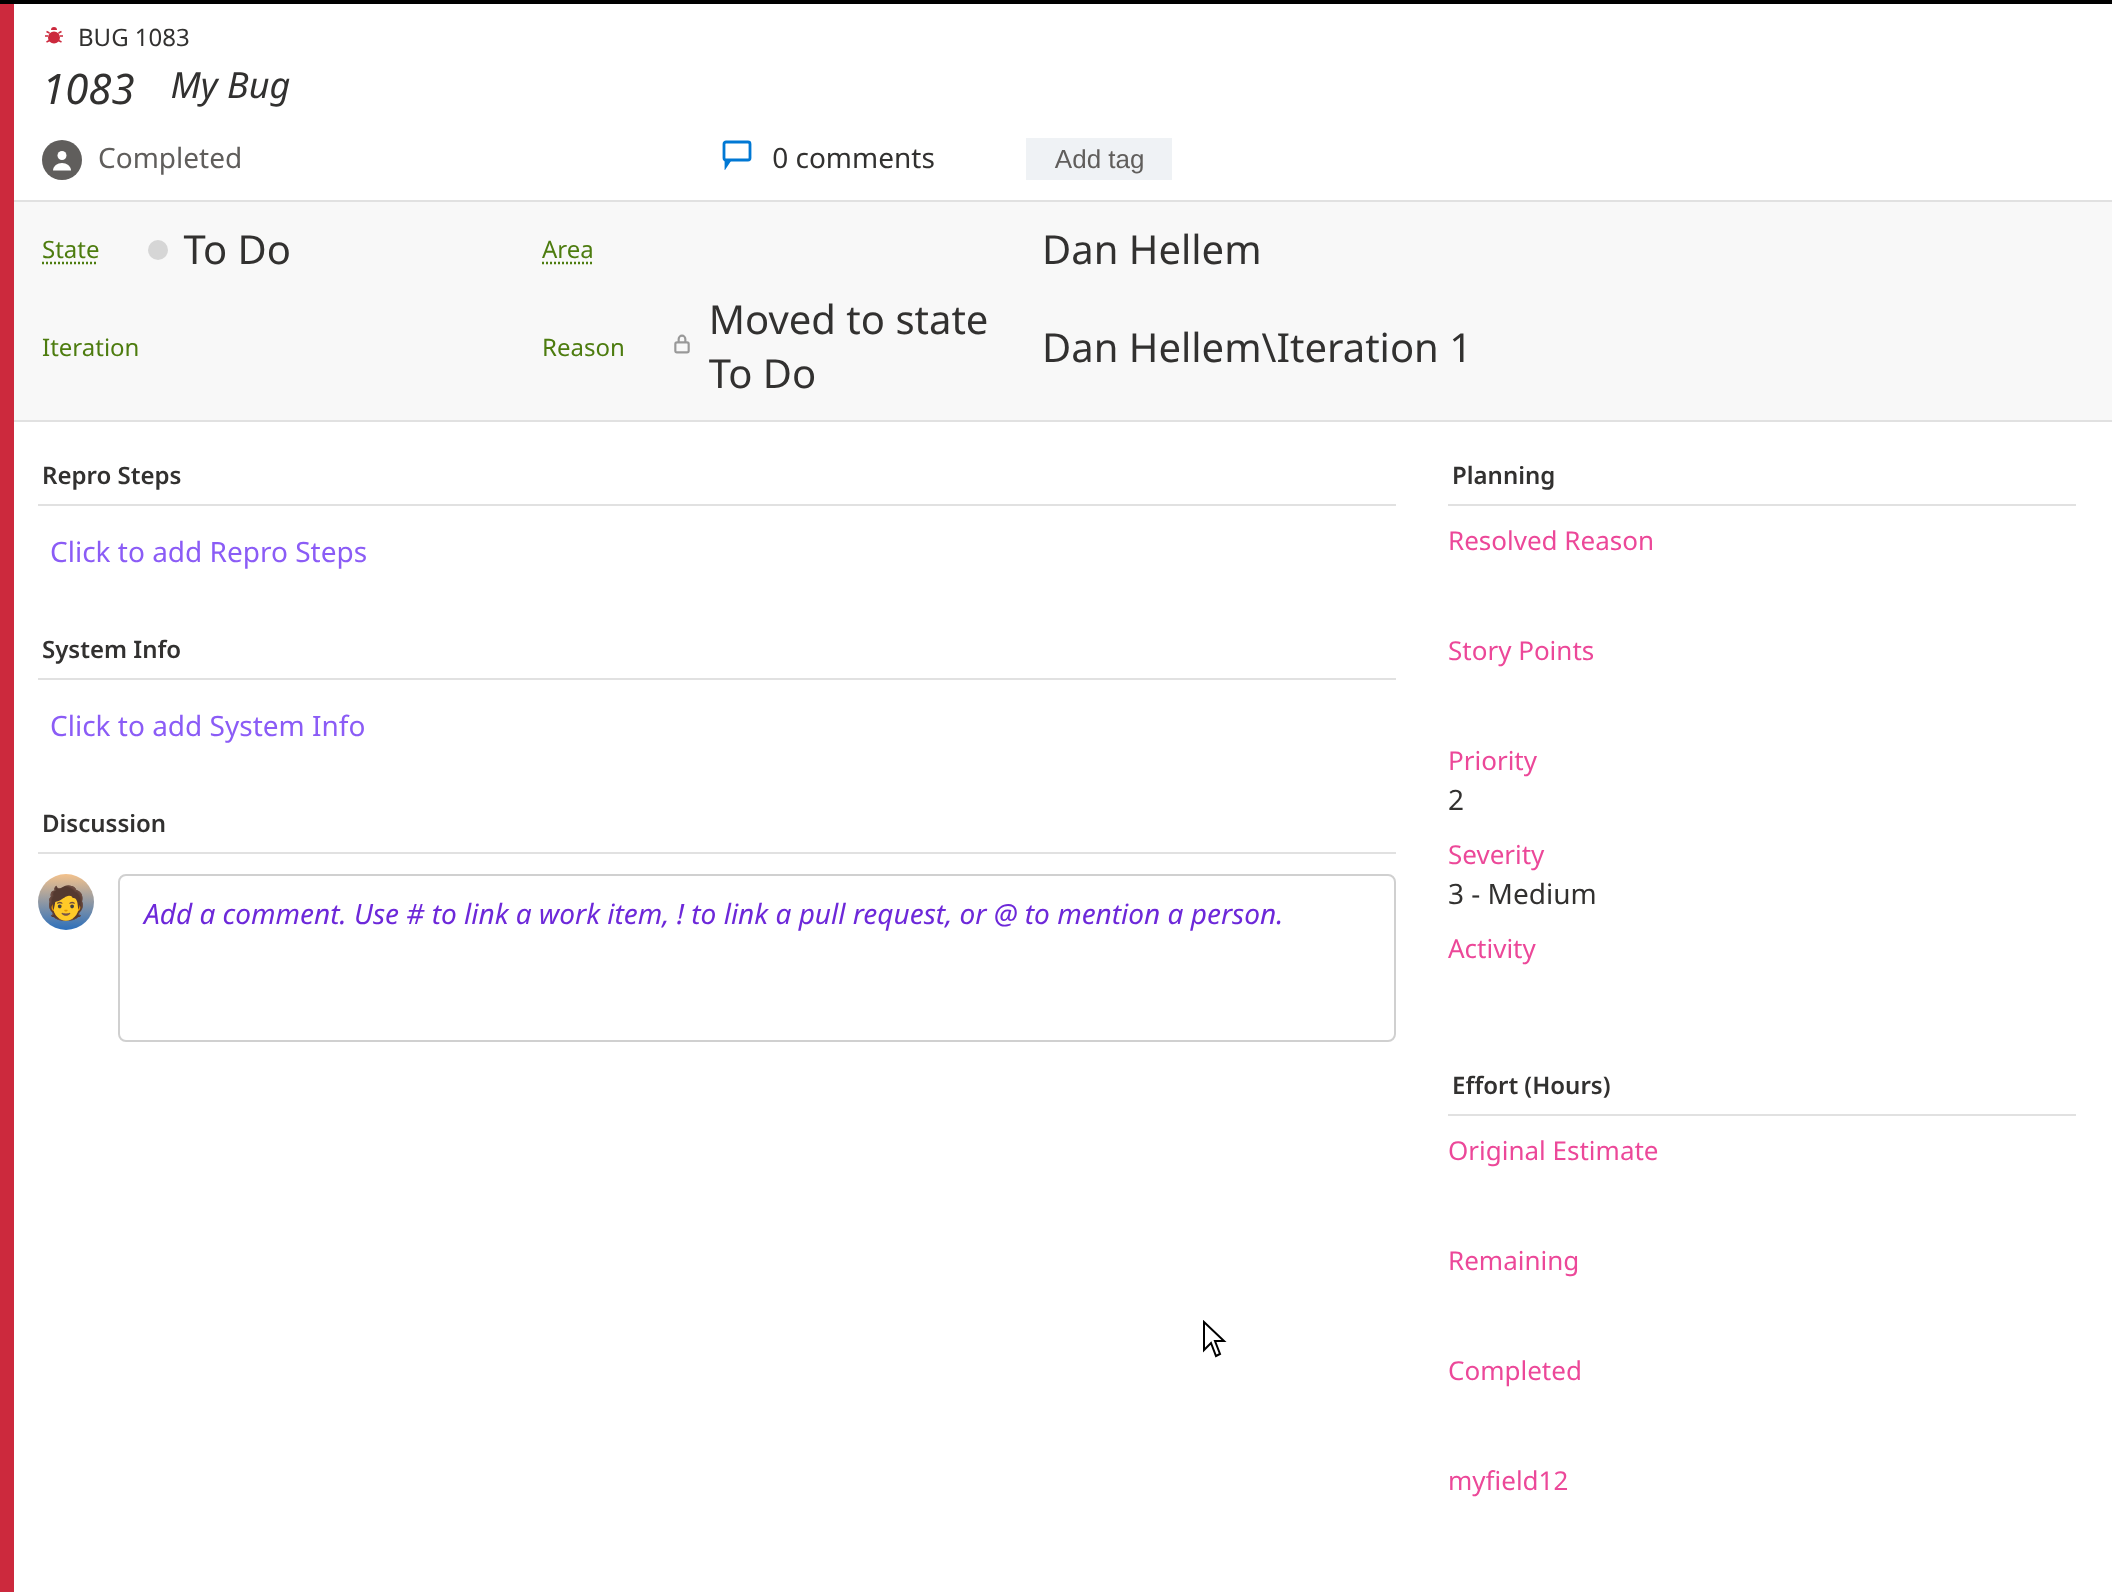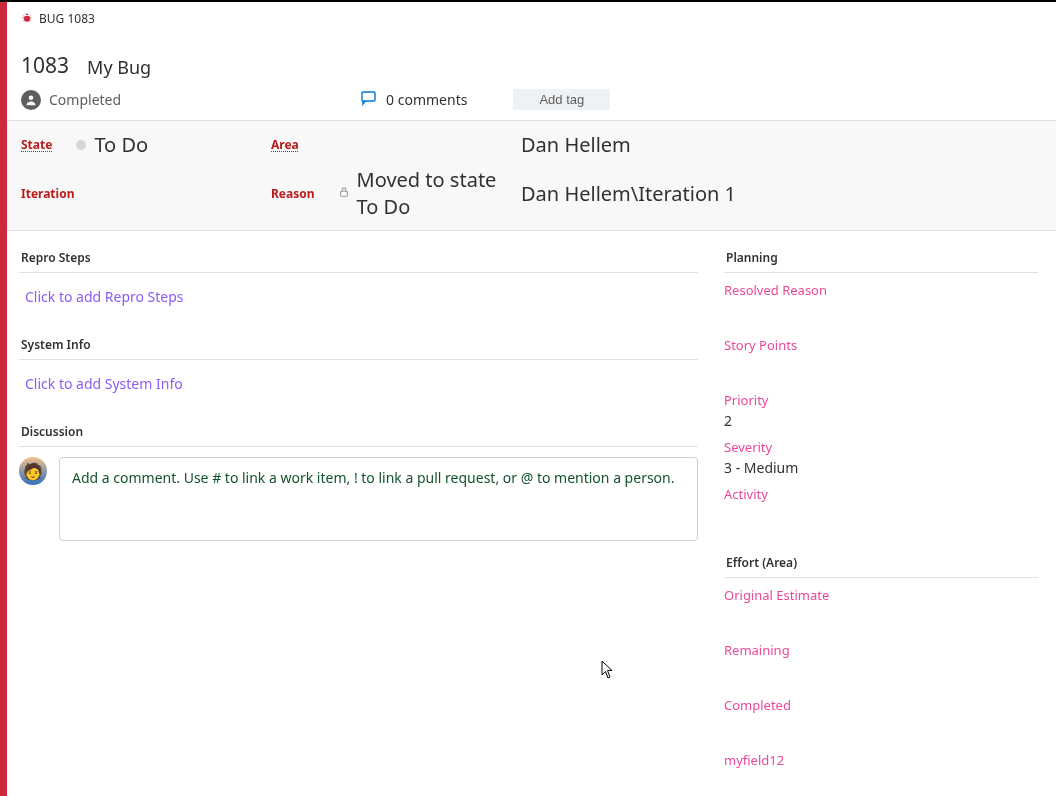--- a/index.html
+++ b/index.html
@@ -10,62 +10,62 @@
     background: #fff;
     width: 1056px;
     height: 796px;
     overflow: hidden;
   }
   .root { display: flex; height: 100%; border-top: 2px solid #000; }
   .accent { width: 7px; background: #cc293d; flex-shrink: 0; }
   .content { flex: 1; display: flex; flex-direction: column; }
 
   .header { padding: 8px 14px 10px 14px; }
-  .bug-row { display: flex; align-items: center; gap: 6px; font-size: 12px; color: #323130; margin-bottom: 24px; }
+  .bug-row { display: flex; align-items: center; gap: 6px; font-size: 12px; color: #323130; margin-bottom: 4px; }
   .bug-icon { color: #cc293d; font-size: 12px; line-height: 1; }
-  .title-row { display: flex; align-items: flex-end; gap: 18px; }
+  .title-row { display: flex; align-items: flex-start; gap: 18px; font-style: italic; }
   .id-num { font-size: 21px; font-weight: 400; color: #323130; }
   .title-text { font-size: 18px; font-weight: 400; color: #323130; }
 
   .meta-row { display: flex; align-items: center; padding: 0 14px 10px 14px; gap: 40px; }
   .assignee { display: flex; align-items: center; gap: 8px; color: #605e5c; }
   .assignee-icon { width: 20px; height: 20px; border-radius: 50%; background: #605e5c; display:flex; align-items:center; justify-content:center; }
   .assignee-icon svg { width: 12px; height: 12px; fill: #fff; }
   .comments { display: flex; align-items: center; gap: 9px; color: #323130; margin-left: 200px; }
   .comments-icon { color: #0078d4; }
-  .tag-btn { background: #eff2f5; color: #605e5c; padding: 3px 26px; font-size: 13px; border: none; cursor: pointer; margin-left: 6px; }
+  .tag-btn { background: #eff2f5; color: #605e5c; padding: 3px 14px; font-size: 13px; border: none; cursor: pointer; margin-left: 6px; }
 
   .classification {
     background: #f8f8f8;
     border-top: 1px solid #e1e1e1;
     border-bottom: 1px solid #e1e1e1;
     display: grid;
     grid-template-columns: 250px 250px auto;
     row-gap: 8px;
     padding: 10px 14px;
     color: #323130;
   }
-  .class-label { font-size: 12px; color: #b91c1c; text-decoration: underline dotted; text-underline-offset: 2px; font-weight: bold; }
+  .class-label { font-size: 12px; color: #4d7c0f; text-decoration: underline dotted; text-underline-offset: 2px; }
   .class-val { display: flex; align-items: center; gap: 8px; font-size: 20px; }
   .class-pair { display:flex; align-items:center; gap: 24px; }
   .state-dot { width:10px; height:10px; border-radius:50%; background:#d6d6d6; display:inline-block; }
   .lock-icon { color:#999; font-size:12px; }
 
   .body { display: flex; flex: 1; }
   .main { flex: 1; padding: 18px 18px 18px 12px; }
   .side { width: 340px; padding: 18px 18px 18px 8px; }
 
   .section-title { font-size: 12px; font-weight: 600; margin-bottom: 6px; padding-left: 2px; }
   .rule { border: none; border-top: 1px solid #e1e1e1; margin-bottom: 10px; }
   .placeholder { color: #8b5cf6; padding: 4px 6px; margin-bottom: 26px; cursor: text; }
 
   .discussion-row { display:flex; gap: 12px; align-items:flex-start; }
   .avatar { width: 28px; height: 28px; border-radius: 50%; background: linear-gradient(180deg,#f4c28c 0%,#2c6fbb 100%); flex-shrink:0; display:flex; align-items:center; justify-content:center; }
   .avatar span { font-size:16px; }
-  .comment-box { flex:1; border:1px solid #d0d0d0; border-radius:4px; padding: 10px 12px; min-height: 84px; color:#14532d; cursor:text; }
+  .comment-box { flex:1; border:1px solid #d0d0d0; border-radius:4px; padding: 10px 12px; min-height: 84px; color:#6d28d9; font-style: italic; cursor:text; }
 
   .field-label { font-size: 13px; color: #ec4899; margin-top: 8px; }
   .field-value { font-size: 14px; color: #323130; margin-top: 2px; margin-bottom: 2px; }
   .side .rule { margin-bottom: 8px; }
   .gap { height: 28px; }
   .gap-sm { height: 6px; }
 
   .cursor-arrow {
     position: absolute;
     left: 601px; top: 660px;
@@ -184,21 +184,21 @@
         <div class="field-value">&nbsp;</div>
         <div class="gap-sm"></div>
         <div class="field-label">Priority</div>
         <div class="field-value">2</div>
         <div class="field-label">Severity</div>
         <div class="field-value">3 - Medium</div>
         <div class="field-label">Activity</div>
         <div class="field-value">&nbsp;</div>
 
         <div class="gap"></div>
-        <div class="section-title">Effort (Area)</div>
+        <div class="section-title">Effort (Hours)</div>
         <hr class="rule">
         <div class="field-label">Original Estimate</div>
         <div class="field-value">&nbsp;</div>
         <div class="gap-sm"></div>
         <div class="field-label">Remaining</div>
         <div class="field-value">&nbsp;</div>
         <div class="gap-sm"></div>
         <div class="field-label">Completed</div>
         <div class="field-value">&nbsp;</div>
         <div class="gap-sm"></div>

